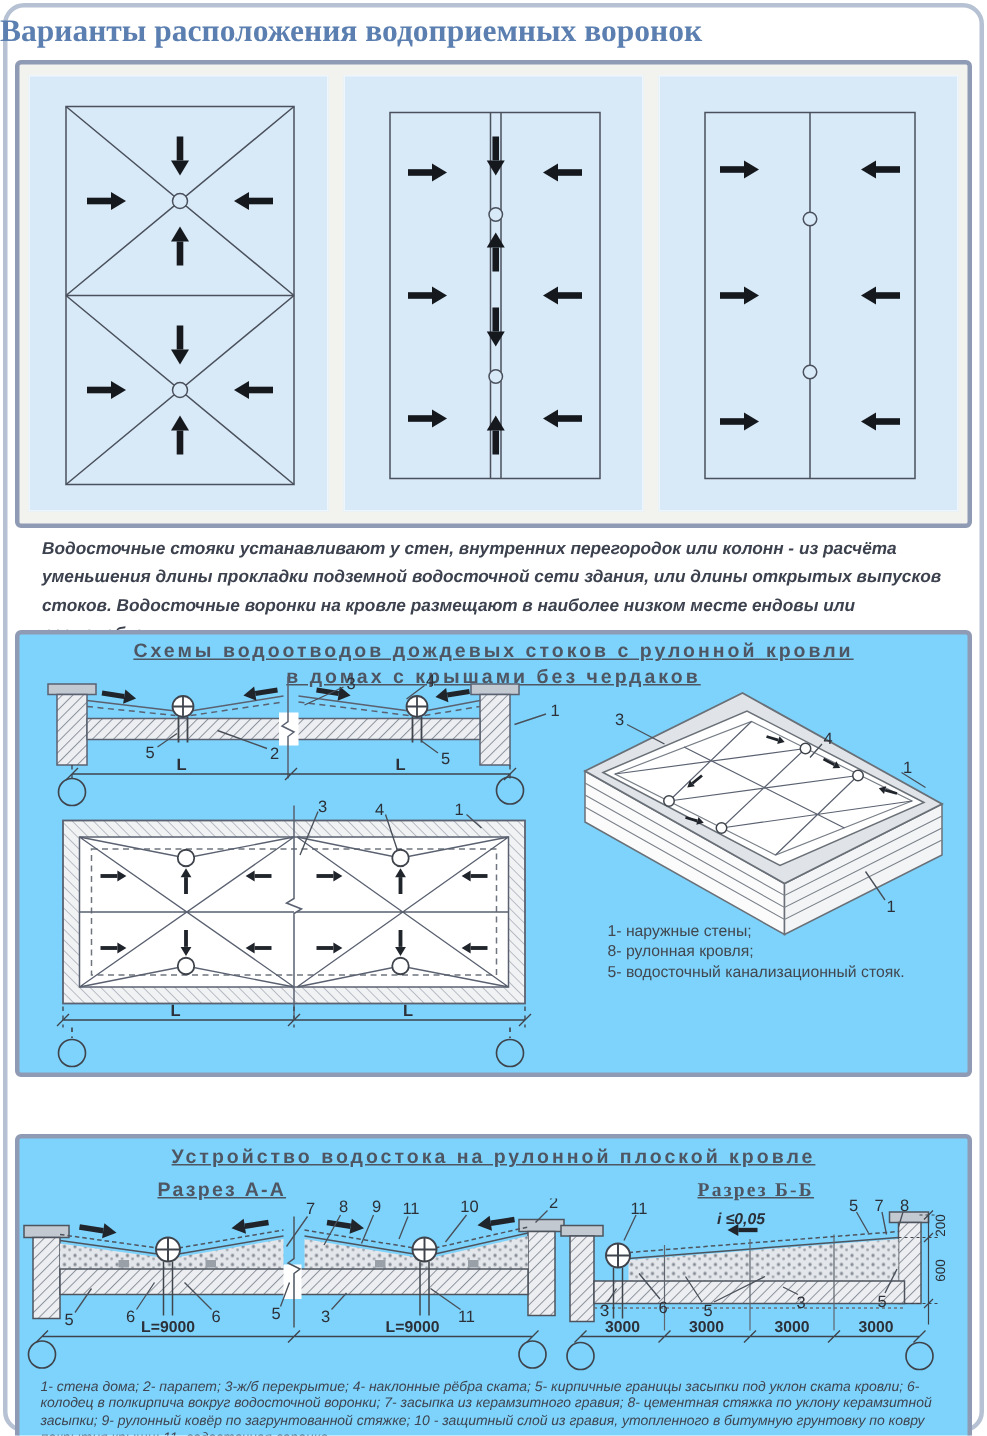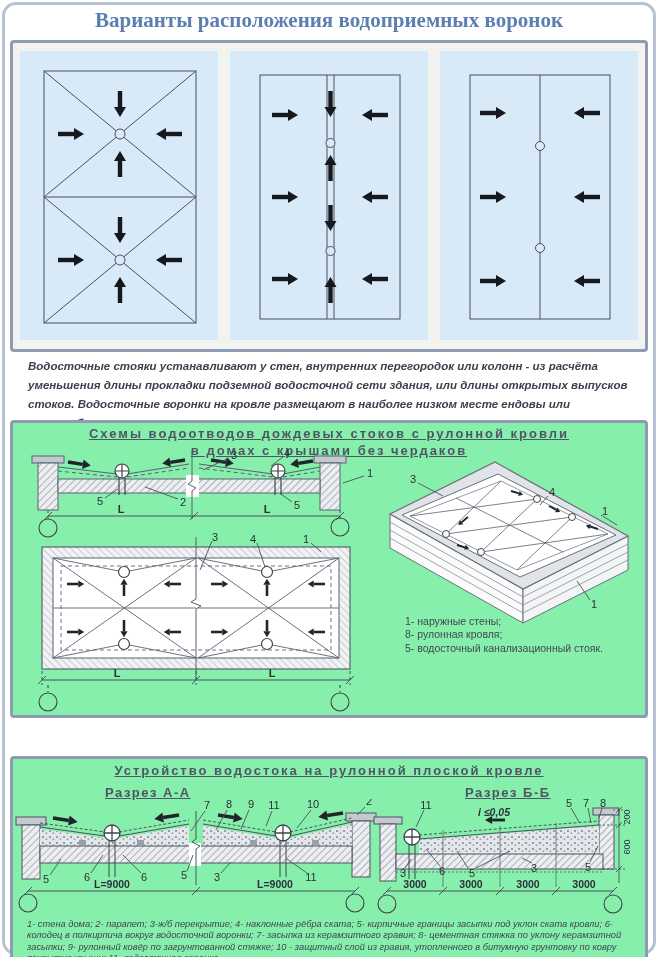--- a/index.html
+++ b/index.html
@@ -1,34 +1,34 @@
 <!DOCTYPE html>
 <html><head>
 <meta charset="utf-8">
 <style>
   html,body{margin:0;padding:0;background:#fff;}
   body{width:658px;height:957px;position:relative;font-family:"Liberation Sans",sans-serif;overflow:hidden;}
   .frame{position:absolute;left:2px;top:2px;right:2px;bottom:2px;border:3px solid #b6c2d4;border-radius:14px;}
-  .main-title{position:absolute;top:8px;left:0;width:100%;text-align:center;
+  .main-title{position:absolute;top:8px;left:0;width:100%;
     font-family:"Liberation Serif",serif;font-weight:bold;font-size:21px;color:#5b7fb0;}
-  .panel{position:absolute;left:10px;width:638px;border:3px solid #8f9ab4;border-radius:4px;box-sizing:border-box;background:#86efac;}
+  .panel{position:absolute;left:10px;width:638px;border:3px solid #8f9ab4;border-radius:4px;box-sizing:border-box;background:#7dd3fc;}
   #top-panel{top:40px;height:312px;background:#f2f2ee;}
   .tile{position:absolute;top:7px;width:200px;height:291px;background:#d8e9f8;border:1px solid #eef5fc;box-sizing:border-box;}
   #tile1{left:6px;} #tile2{left:216px;} #tile3{left:426px;}
   .tile svg{position:absolute;left:0;top:0;}
   .intro{position:absolute;top:357px;left:28px;width:606px;font-size:11.5px;font-style:italic;font-weight:600;
     color:#3c414e;line-height:19px;}
   #mid-panel{top:420px;height:298px;}
   #bot-panel{top:756px;height:225px;}
   .sec-title{position:absolute;left:0;width:100%;text-align:center;font-weight:bold;font-size:13px;
     letter-spacing:2px;color:#4f5663;text-decoration:underline;white-space:nowrap;}
   .legend{position:absolute;left:392px;top:192px;width:258px;font-size:10.5px;line-height:13.4px;color:#42474f;}
   .cut-label{position:absolute;top:26px;font-weight:bold;font-size:13px;letter-spacing:1.5px;
     text-decoration:underline;color:#4f5663;white-space:nowrap;}
-  #cut-a{left:92px;} #cut-b{left:452px;}
+  #cut-a{left:92px;} #cut-b{left:452px;font-family:Liberation Serif, serif;}
   .caption{position:absolute;left:14px;top:160px;width:612px;font-size:9.3px;line-height:11.4px;color:#3f4450;font-style:italic;}
   svg text{font-family:"Liberation Sans",sans-serif;fill:#2c3038;}
   .co{font-size:11px;}
   .dimt{font-size:11px;font-weight:bold;}
   .dims{font-size:10.5px;font-weight:bold;}
 </style>
 </head>
 <body>
 
 <div class="frame"></div>

